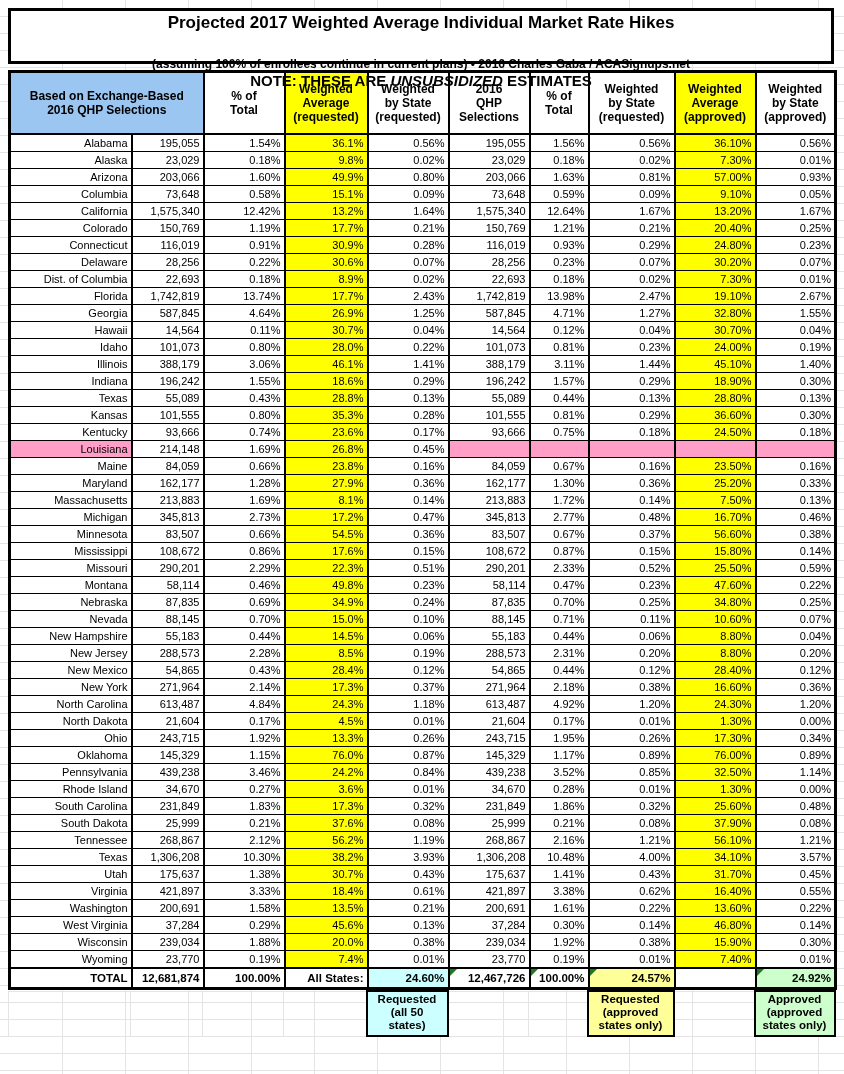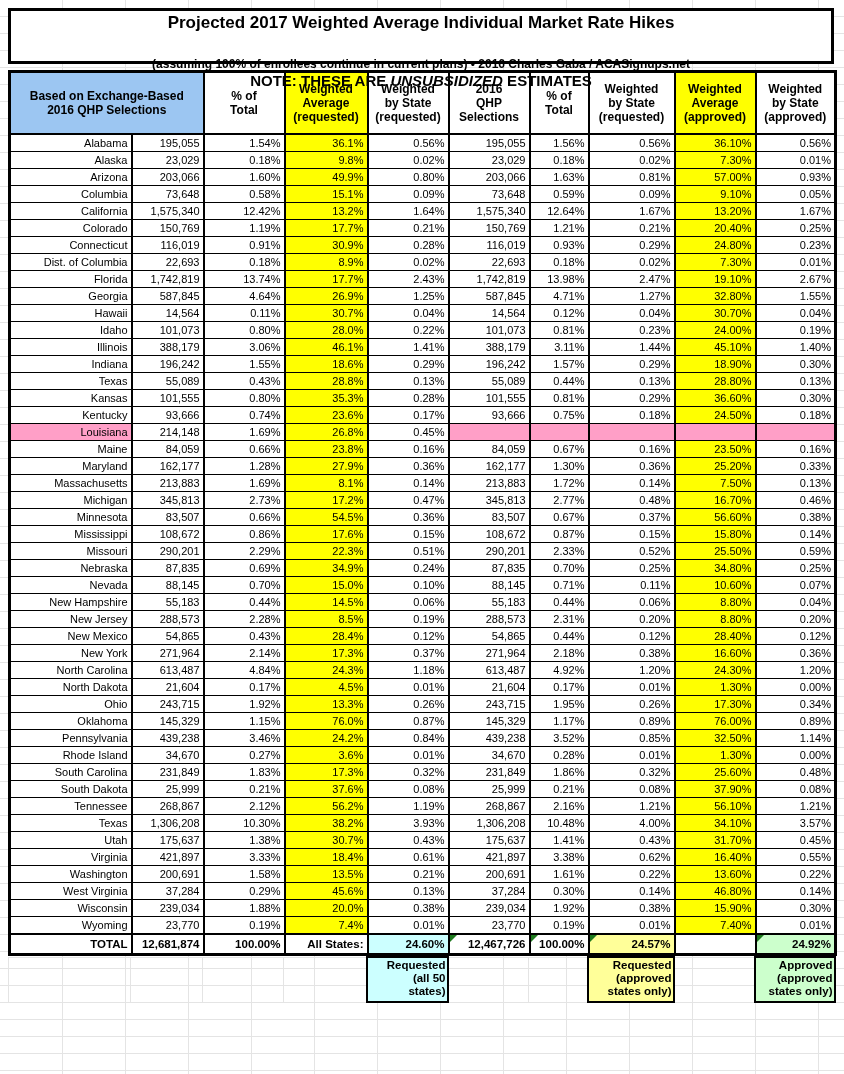--- a/index.html
+++ b/index.html
@@ -62,21 +62,21 @@
   td.tri { position:relative; }
   td.tri::after {
     content:""; position:absolute; left:0; top:0; width:0; height:0;
     border-top:7px solid var(--tri); border-right:7px solid transparent;
   }
 
   
   table.footer { width:826px; border:none; }
   table.footer td {
     height:41px; border:1px solid #e4e4e4; background:transparent;
-    vertical-align:top; text-align:right;
+    vertical-align:top; text-align:center;
     font-size:11.5px; font-weight:bold; line-height:13px; white-space:pre-line;
     padding-top:1px;
   }
   table.footer td.lbl { border:2px solid #000; }
 </style>
 </head>
 <body>
 
 <div class="sheet">
   <div class="stack">
@@ -207,20 +207,32 @@
             <td>0.91%</td>
             <td class="y-req">30.9%</td>
             <td>0.28%</td>
             <td>116,019</td>
             <td>0.93%</td>
             <td>0.29%</td>
             <td class="y-app">24.80%</td>
             <td>0.23%</td>
           </tr>
           <tr>
+            <td>Delaware</td>
+            <td>28,256</td>
+            <td>0.22%</td>
+            <td class="y-req">30.6%</td>
+            <td>0.07%</td>
+            <td>28,256</td>
+            <td>0.23%</td>
+            <td>0.07%</td>
+            <td class="y-app">30.20%</td>
+            <td>0.07%</td>
+          </tr>
+          <tr>
             <td>Dist. of Columbia</td>
             <td>22,693</td>
             <td>0.18%</td>
             <td class="y-req">8.9%</td>
             <td>0.02%</td>
             <td>22,693</td>
             <td>0.18%</td>
             <td>0.02%</td>
             <td class="y-app">7.30%</td>
             <td>0.01%</td>
@@ -421,20 +433,32 @@
             <td>Missouri</td>
             <td>290,201</td>
             <td>2.29%</td>
             <td class="y-req">22.3%</td>
             <td>0.51%</td>
             <td>290,201</td>
             <td>2.33%</td>
             <td>0.52%</td>
             <td class="y-app">25.50%</td>
             <td>0.59%</td>
+          </tr>
+          <tr>
+            <td>Montana</td>
+            <td>58,114</td>
+            <td>0.46%</td>
+            <td class="y-req">49.8%</td>
+            <td>0.23%</td>
+            <td>58,114</td>
+            <td>0.47%</td>
+            <td>0.23%</td>
+            <td class="y-app">47.60%</td>
+            <td>0.22%</td>
           </tr>
           <tr>
             <td>Nebraska</td>
             <td>87,835</td>
             <td>0.69%</td>
             <td class="y-req">34.9%</td>
             <td>0.24%</td>
             <td>87,835</td>
             <td>0.70%</td>
             <td>0.25%</td>

